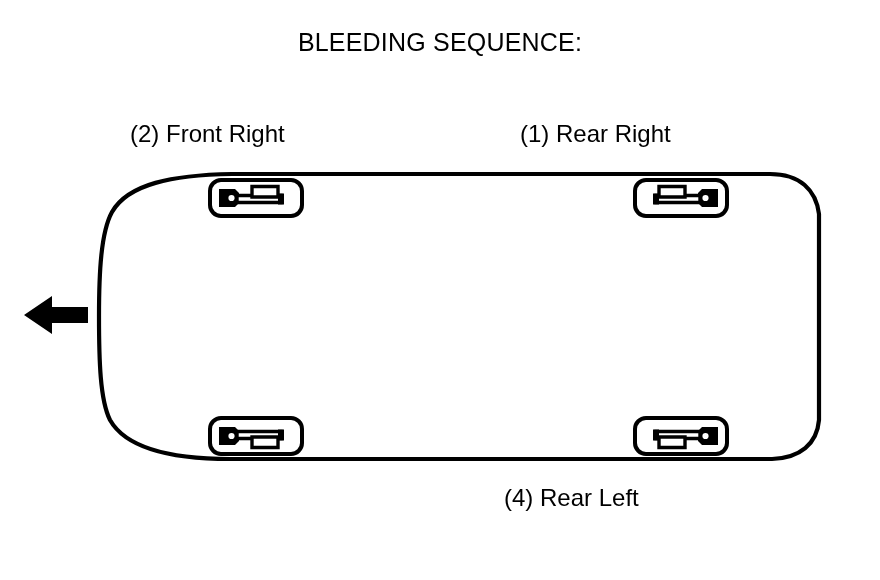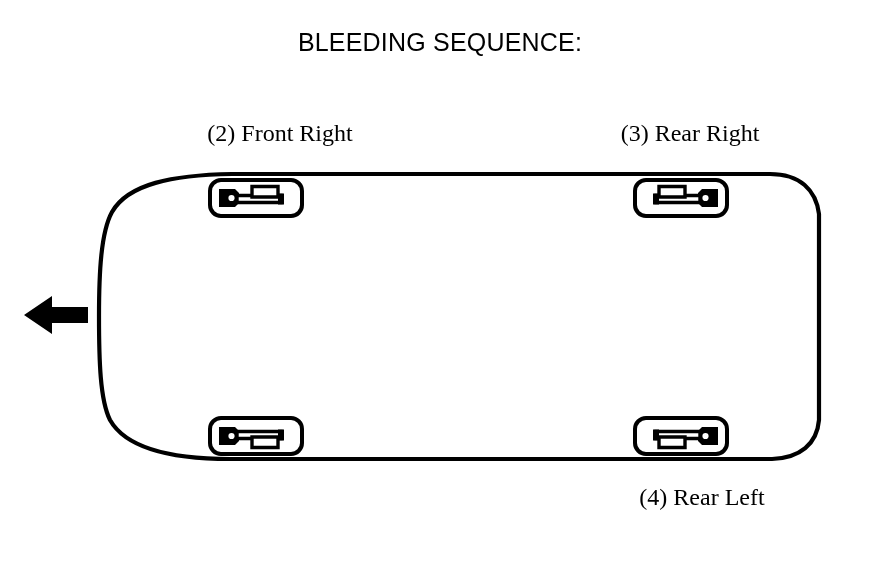--- a/index.html
+++ b/index.html
@@ -35,27 +35,25 @@
     white-space: nowrap;
   }
 
   
   .corner-label {
     position: absolute;
     font-size: 24px;
     font-weight: 400;
     color: #000000;
     white-space: nowrap;
-    text-align: center;
-    font-family: Liberation Serif, serif;
   }
   .label-fr { left: 130px; top: 120px; width: 300px; }
   .label-rr { left: 520px; top: 120px; width: 340px; }
   .label-fl { left: 130px; top: 484px; width: 300px; }
-  .label-rl { left: 532px; top: 484px; width: 340px; }
+  .label-rl { left: 504px; top: 484px; width: 340px; }
 
   
   .stage {
     position: absolute;
     left: 0;
     top: 0;
     width: 880px;
     height: 580px;
   }
   .stage svg { display: block; }
@@ -155,18 +153,18 @@
 
       <g transform="translate(729,456) scale(-1,-1)">
         <use href="#caliper-glyph"></use>
       </g>
 
     </svg>
   </div>
 
   <div class="corner-label label-fr">(2) Front Right</div>
 
-  <div class="corner-label label-rr">(3) Rear Right</div>
+  <div class="corner-label label-rr">(1) Rear Right</div>
 
 
   <div class="corner-label label-rl">(4) Rear Left</div>
 
 </div>
 
 </body></html>

